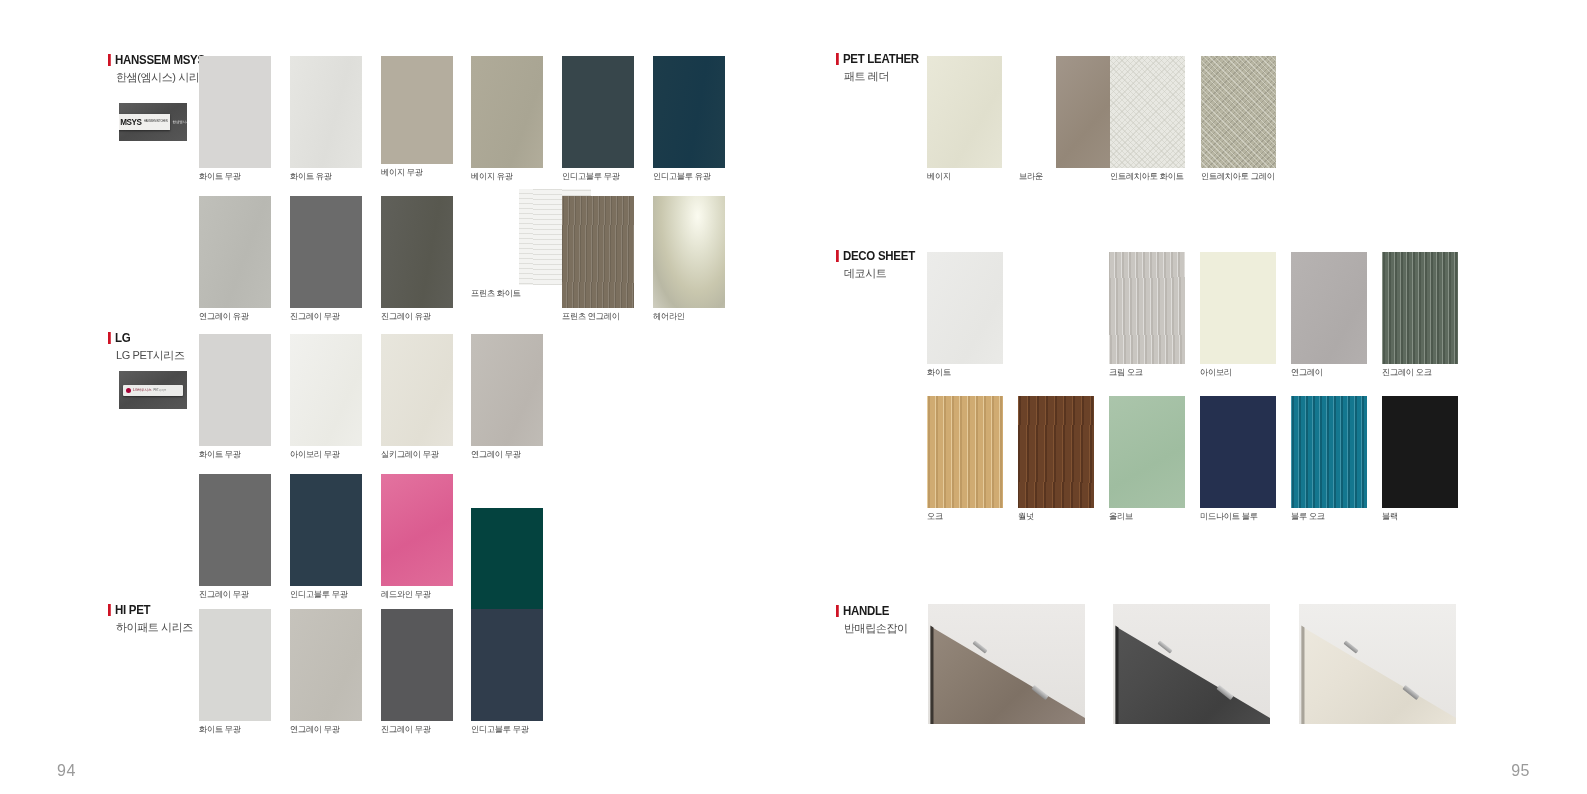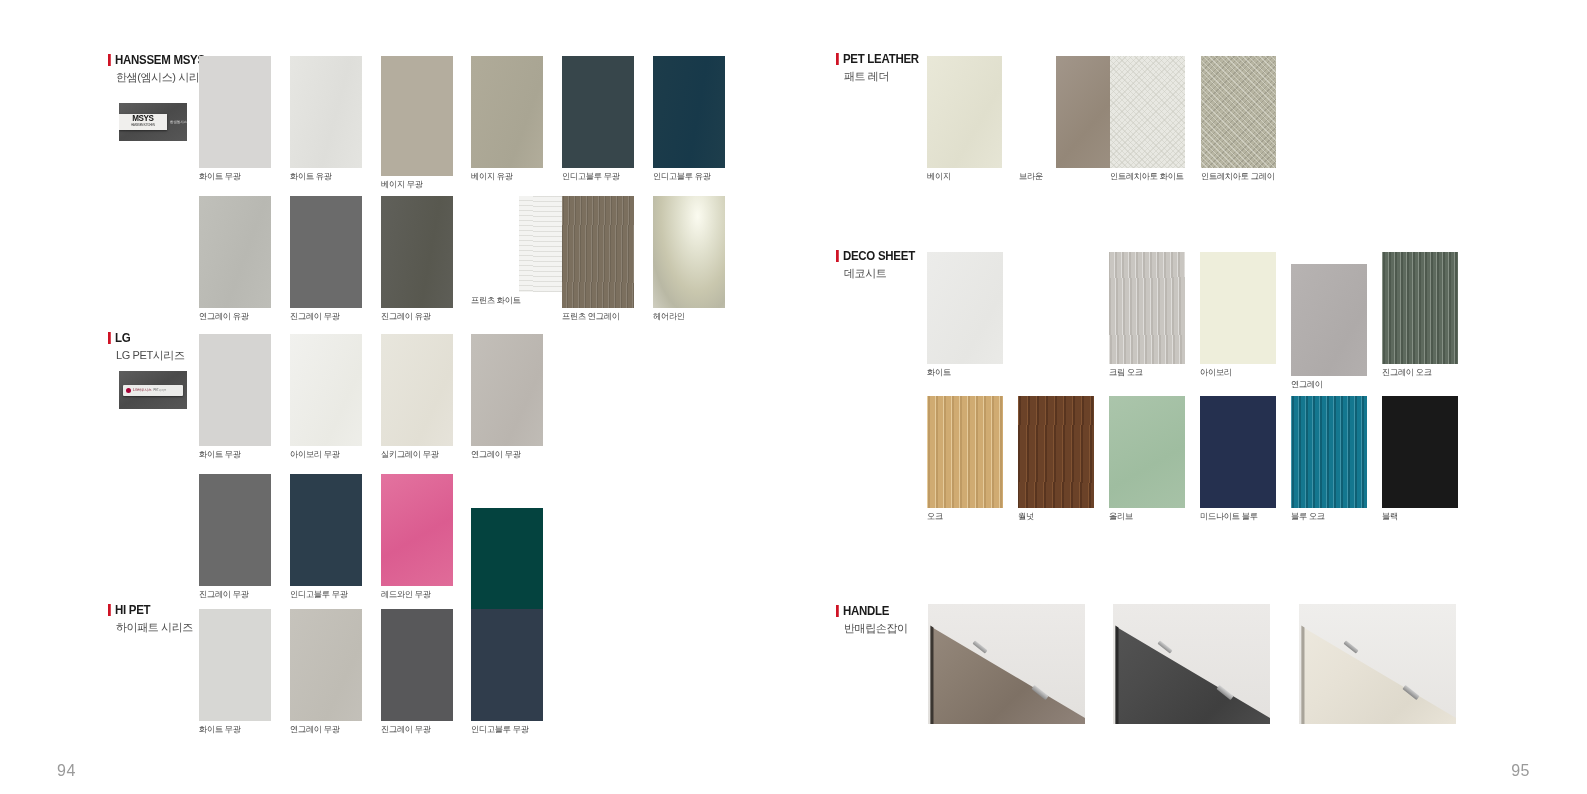--- a/index.html
+++ b/index.html
@@ -35,21 +35,20 @@
   .brand-plate{
     position:absolute;width:68px;height:38px;
     background:linear-gradient(150deg,#5e5e5e 0%,#4a4a4a 48%,#575757 100%);
     display:flex;align-items:center;justify-content:center;
     overflow:hidden;
   }
   .plate-msys{
     width:60px;height:16px;background:#f0efed;
     display:flex;align-items:center;gap:2px;padding:0 2px;
     box-shadow:0 1px 2px rgba(0,0,0,.5);
-    flex-direction:column;
   }
   .plate-msys .big{
     font-size:9px;font-weight:bold;color:#151515;letter-spacing:-0.5px;
     transform:scaleX(.9);line-height:1;
   }
   .plate-msys .tiny{
     font-size:2.6px;color:#2a2a2a;line-height:1.05;white-space:nowrap;
     letter-spacing:-0.1px;
   }
   .plate-msys-out{
@@ -109,21 +108,21 @@
   </div>
 
   <div class="swatch" style="left:199px;top:56px;width:72px;height:112px;">
     <span class="chip" style="background:#d7d6d4;"></span>
     <span class="cap">화이트  무광</span>
   </div>
   <div class="swatch" style="left:290px;top:56px;width:72px;height:112px;">
     <span class="chip" style="background:linear-gradient(105deg,#e6e6e2,#dededa 60%,#e4e4e0);"></span>
     <span class="cap">화이트 유광</span>
   </div>
-  <div class="swatch" style="left:381px;top:56px;width:72px;height:120px;">
+  <div class="swatch" style="left:381px;top:56px;width:72px;height:108px;">
     <span class="chip" style="background:#b4ad9e;"></span>
     <span class="cap">베이지 무광</span>
   </div>
   <div class="swatch" style="left:471px;top:56px;width:72px;height:112px;">
     <span class="chip" style="background:linear-gradient(110deg,#b0ab99,#a9a593 70%,#b2ad9b);"></span>
     <span class="cap">베이지 유광</span>
   </div>
   <div class="swatch" style="left:562px;top:56px;width:72px;height:112px;">
     <span class="chip" style="background:#37464b;"></span>
     <span class="cap">인디고블루 무광</span>
@@ -138,21 +137,21 @@
     <span class="cap">연그레이 유광</span>
   </div>
   <div class="swatch" style="left:290px;top:196px;width:72px;height:112px;">
     <span class="chip" style="background:#6b6b6b;"></span>
     <span class="cap">진그레이 무광</span>
   </div>
   <div class="swatch" style="left:381px;top:196px;width:72px;height:112px;">
     <span class="chip" style="background:linear-gradient(100deg,#60605a,#58584f 65%,#5e5e57);"></span>
     <span class="cap">진그레이 유광</span>
   </div>
-  <div class="swatch" style="left:471px;top:196px;width:72px;height:96px;padding-left:48px;">
+  <div class="swatch" style="left:471px;top:189px;width:72px;height:96px;padding-left:48px;">
     <span class="chip tex-lines-h" style="background-color:#f3f3f1;background-image:repeating-linear-gradient(2deg,rgba(205,205,200,.55) 0 1px,rgba(0,0,0,0) 1px 5px);"></span>
     <span class="cap">프린츠 화이트</span>
   </div>
   <div class="swatch" style="left:562px;top:196px;width:72px;height:112px;">
     <span class="chip" style="background-color:#7b6f5e;background-image:repeating-linear-gradient(91deg,rgba(255,255,255,.13) 0 1px,rgba(0,0,0,.10) 1px 2px,rgba(0,0,0,0) 2px 6px);"></span>
     <span class="cap">프린츠 연그레이</span>
   </div>
   <div class="swatch" style="left:653px;top:196px;width:72px;height:112px;">
     <span class="chip" style="background:radial-gradient(ellipse at 62% 18%,#fbfbf0 0%,#e0e0cd 30%,#c9c7ae 58%,#b9b8a4 78%,#cfcec0 100%);"></span>
     <span class="cap">헤어라인</span>
@@ -271,21 +270,21 @@
     <span class="cap">화이트</span>
   </div>
   <div class="swatch" style="left:1109px;top:252px;width:76px;height:112px;">
     <span class="chip" style="background-color:#c9c6c1;background-image:repeating-linear-gradient(89deg,rgba(255,255,255,.40) 0 1px,rgba(150,145,138,.28) 1px 3px,rgba(0,0,0,0) 3px 7px);"></span>
     <span class="cap">크림 오크</span>
   </div>
   <div class="swatch" style="left:1200px;top:252px;width:76px;height:112px;">
     <span class="chip" style="background:#eeeedb;"></span>
     <span class="cap">아이보리</span>
   </div>
-  <div class="swatch" style="left:1291px;top:252px;width:76px;height:112px;margin-top:12px;">
+  <div class="swatch" style="left:1291px;top:252px;width:76px;height:112px;">
     <span class="chip" style="background:linear-gradient(120deg,#b7b3b2,#aeaaa9 70%,#b3afae);"></span>
     <span class="cap">연그레이</span>
   </div>
   <div class="swatch" style="left:1382px;top:252px;width:76px;height:112px;">
     <span class="chip" style="background-color:#5e6a5e;background-image:repeating-linear-gradient(90deg,rgba(215,222,213,.32) 0 1px,rgba(40,50,40,.30) 1px 3px,rgba(0,0,0,0) 3px 6px);"></span>
     <span class="cap">진그레이 오크</span>
   </div>
 
   <div class="swatch" style="left:927px;top:396px;width:76px;height:112px;">
     <span class="chip" style="background-color:#d0ab72;background-image:repeating-linear-gradient(90deg,rgba(255,240,205,.45) 0 1px,rgba(150,115,65,.30) 1px 3px,rgba(0,0,0,0) 3px 8px);"></span>

